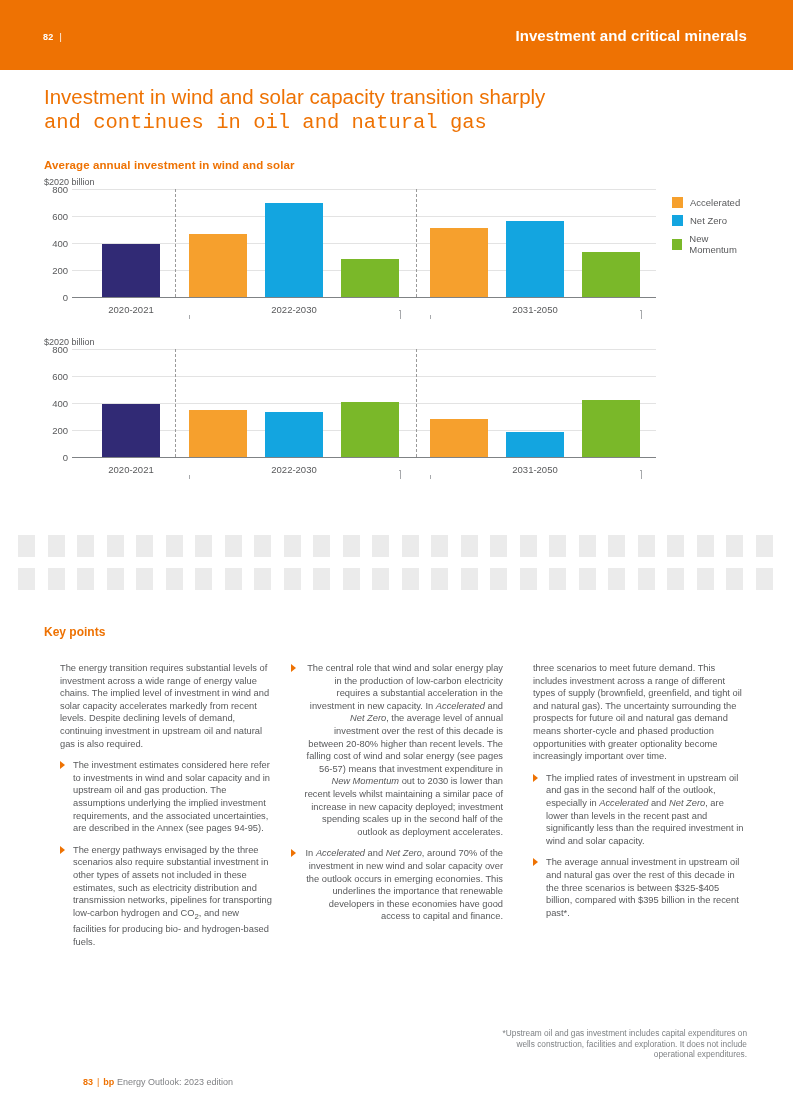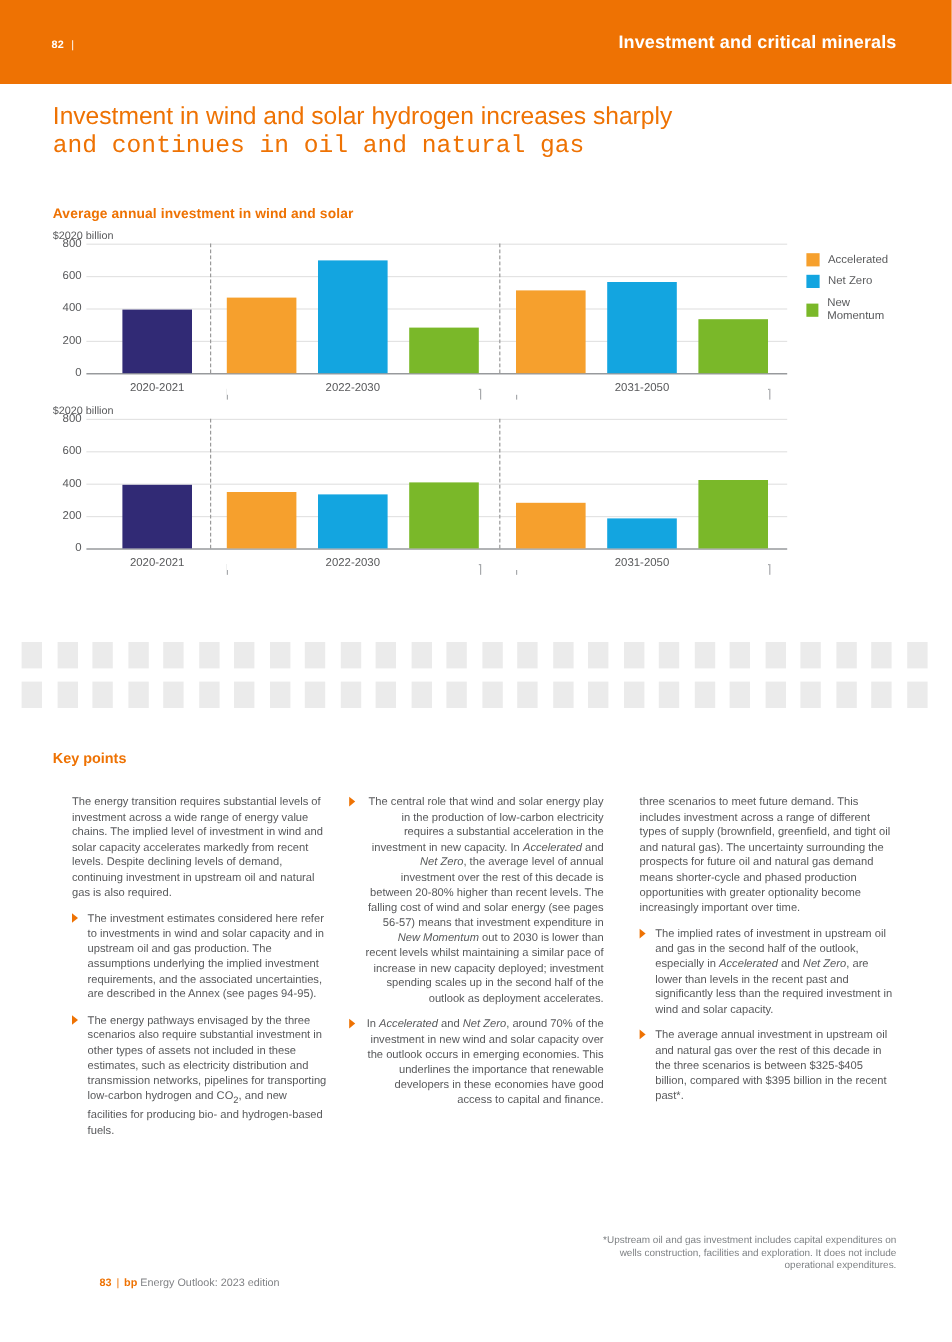--- a/index.html
+++ b/index.html
@@ -28,21 +28,21 @@
 
   
   .page-title{
     position:absolute; left:44px; top:84px; width:640px;
     color:#ee7203; font-size:20.5px; font-weight:normal; line-height:26px;
   }
   .page-title .l2{ display:block;font-family:Liberation Mono, monospace; }
 
   
   .chart-block{ position:absolute; left:44px; width:710px; }
-  #chart1{ top:173px; }
+  #chart1{ top:159px; }
   #chart2{ top:337px; }
 
   .chart-title{
     color:#ee7203; font-size:11.5px; font-weight:bold; margin:0 0 6px 0;
     letter-spacing:.1px;
   }
   .chart-unit{
     color:#58595b; font-size:9px; margin:0 0 2px 0;
   }
   .plot-wrap{ position:relative; width:612px; height:122px; }
@@ -119,38 +119,38 @@
   }
   .bullet em, .para em{ font-style:italic; }
 
   .footnote{
     position:absolute; left:489px; top:1028px; width:258px;
     font-size:8.3px; line-height:10.5px; color:#7f8285; text-align:right;
   }
 
   
   .page-footer{
-    position:absolute; left:43px; bottom:44px; font-size:9px; color:#808285;padding-left:40px;
+    position:absolute; left:43px; bottom:31px; font-size:9px; color:#808285;padding-left:40px;
   }
   .page-footer .num{ color:#ee7203; font-weight:bold; }
   .page-footer .sep-bar{ color:#ee7203; margin:0 4px; }
   .page-footer .bp{ color:#ee7203; font-weight:bold; }
 </style>
 </head>
 <body>
 
 <div class="page-header">
   <div class="header-left">
     <span>82</span><span class="bar">|</span>
   </div>
   <div class="header-title">Investment and critical minerals</div>
 </div>
 
 <div class="page-title">
-  <span class="l1">Investment in wind and solar hydrogen increases sharply</span>
+  <span class="l1">Investment in wind and solar capacity transition sharply</span>
   <span class="l2">and continues in oil and natural gas</span>
 </div>
 
 <div class="chart-block" id="chart1">
   <div class="chart-title">Average annual investment in wind and solar</div>
   <div class="chart-unit">$2020 billion</div>
   <div class="plot-wrap">
     <div class="ylabels" id="c1-ylabels">
         <span style="top: 0px;">800</span>
         <span style="top: 27px;">600</span>

